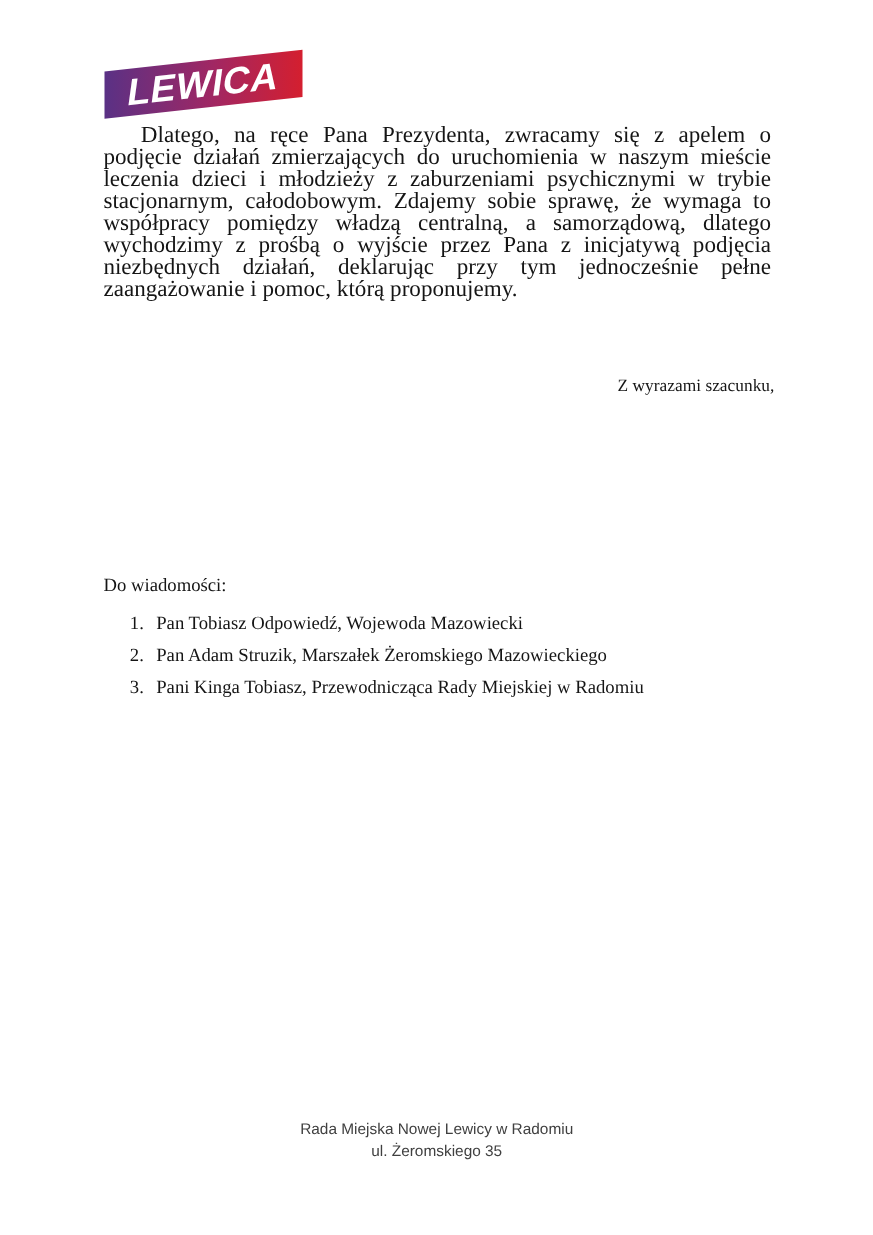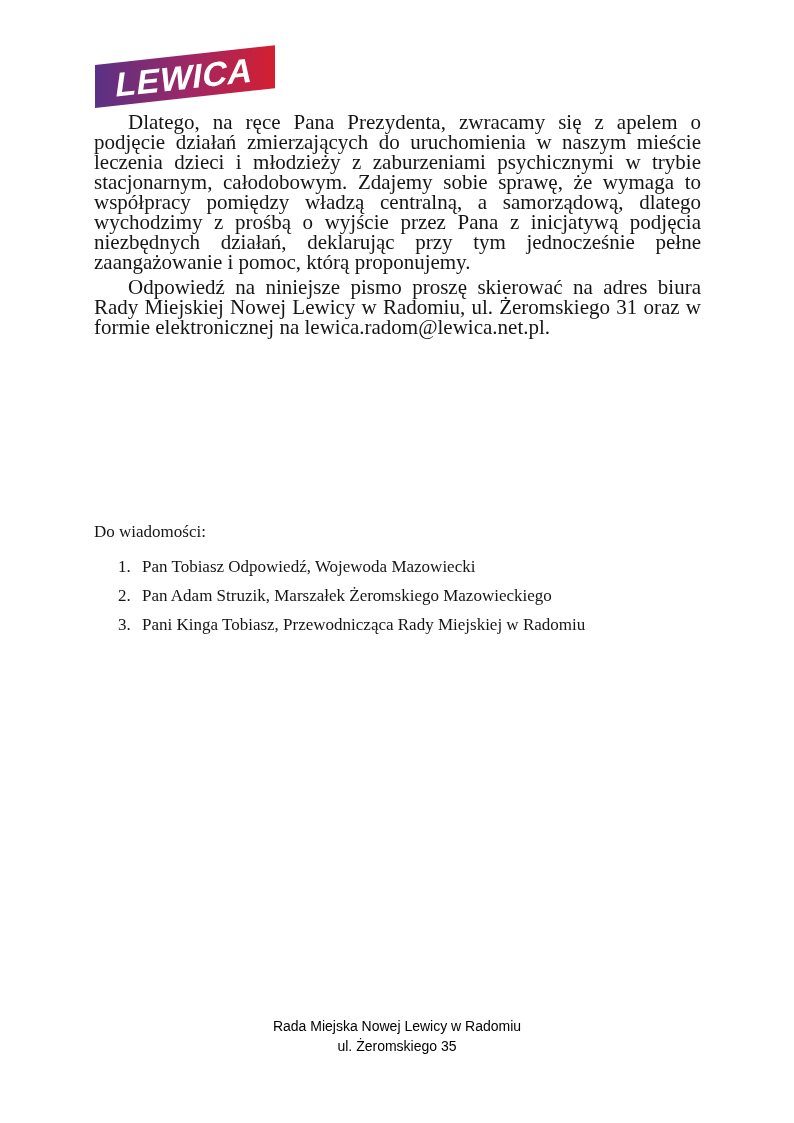--- a/index.html
+++ b/index.html
@@ -99,39 +99,39 @@
   
   .footer {
     position: absolute;
     left: 0;
     top: 1016px;
     width: 794px;
     text-align: center;
     font-family: "Liberation Sans", sans-serif;
     font-size: 14px;
     line-height: 20px;
-    color: #000000;
+    color: #404040;
   }
   .footer div { margin: 0; }
 </style>
 </head>
 <body>
 
 <div class="page">
 
   <div class="logo-band">
     <span class="logo-text">LEWICA</span>
   </div>
 
   <div class="body-text">
     <p>Dlatego, na ręce Pana Prezydenta, zwracamy się z apelem o podjęcie działań zmierzających do uruchomienia w naszym mieście leczenia dzieci i młodzieży z zaburzeniami psychicznymi w trybie stacjonarnym, całodobowym. Zdajemy sobie sprawę, że wymaga to współpracy pomiędzy władzą centralną, a samorządową, dlatego wychodzimy z prośbą o wyjście przez Pana z inicjatywą podjęcia niezbędnych działań, deklarując przy tym jednocześnie pełne zaangażowanie i pomoc, którą proponujemy.</p>
-    <p>Odpowiedź na niniejsze pismo proszę skierować na adres biura Rady Miejskiej Nowej Lewicy w Radomiu, ul. Żeromskiego 31 oraz w formie elektronicznej na lewica.radom@lewica.net.pl.</p>
   </div>
 
   <div class="signature">
+    <p class="closing">Z wyrazami szacunku,</p>
   </div>
 
   <div class="cc">
     <p class="cc-heading">Do wiadomości:</p>
     <div class="cc-list">
       <div class="cc-item">
         <span class="cc-num">1.</span>
         <span class="cc-text">Pan Tobiasz Odpowiedź, Wojewoda Mazowiecki</span>
       </div>
       <div class="cc-item">

